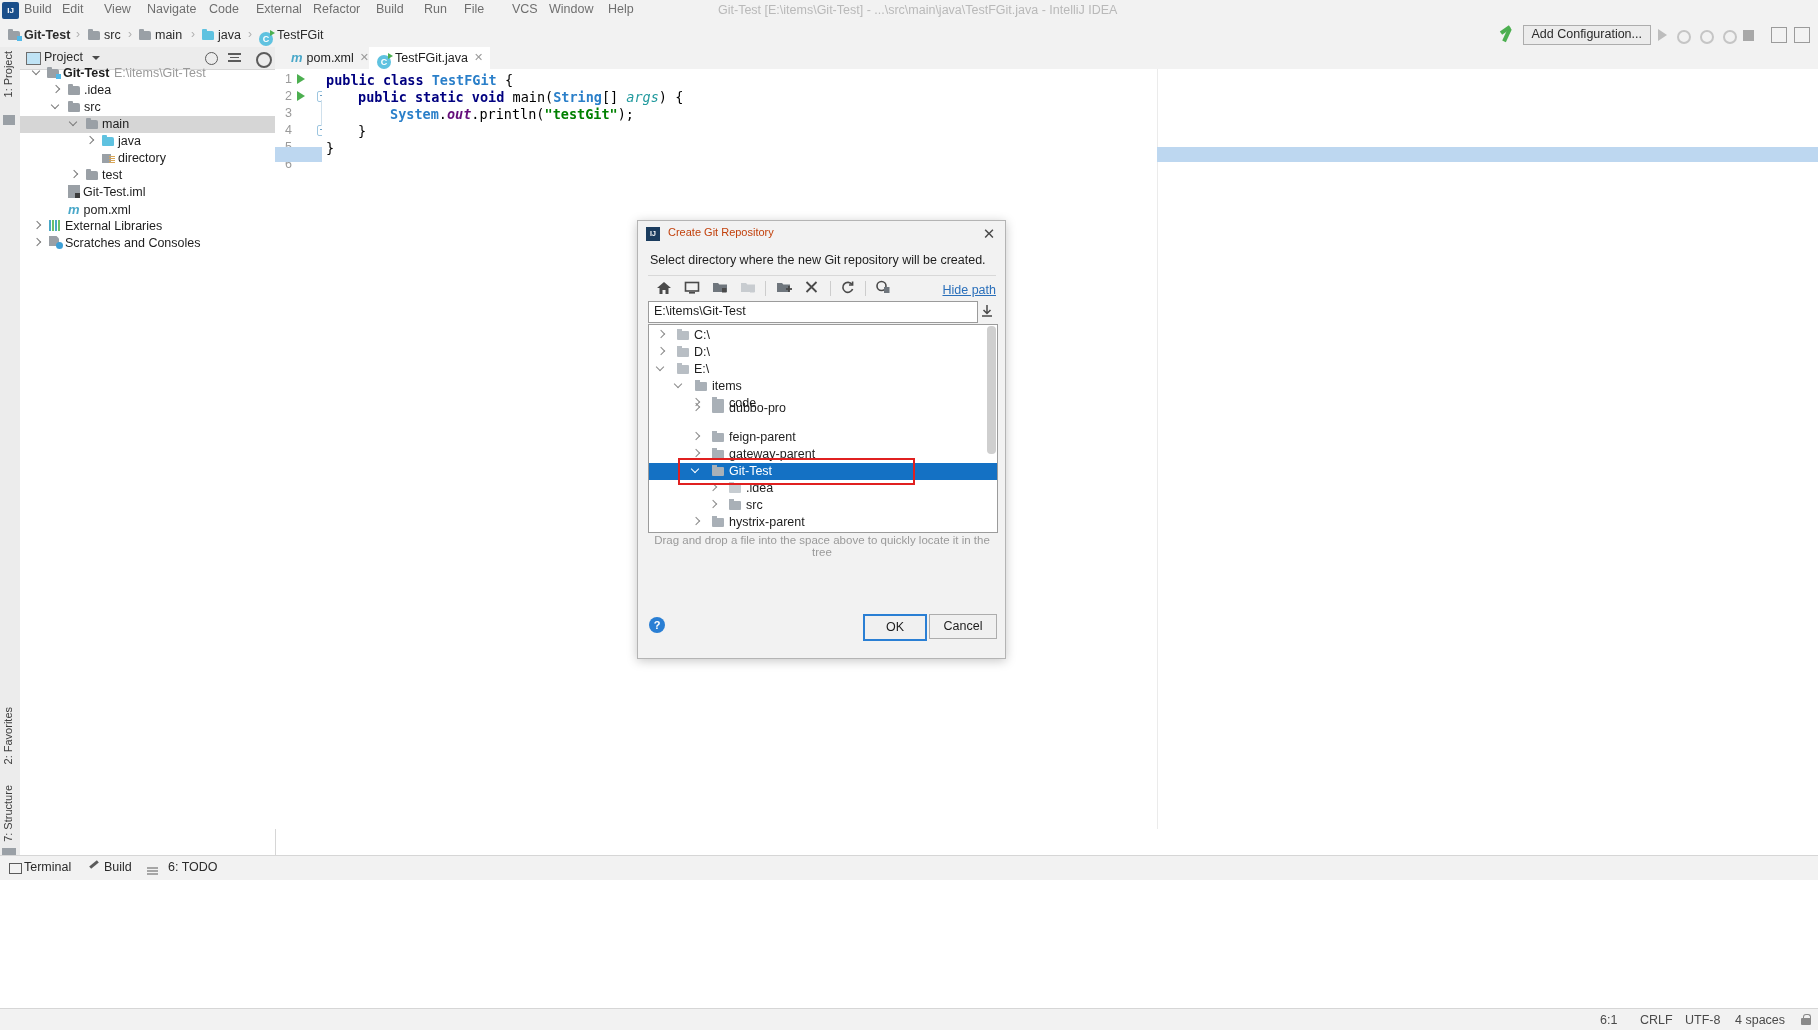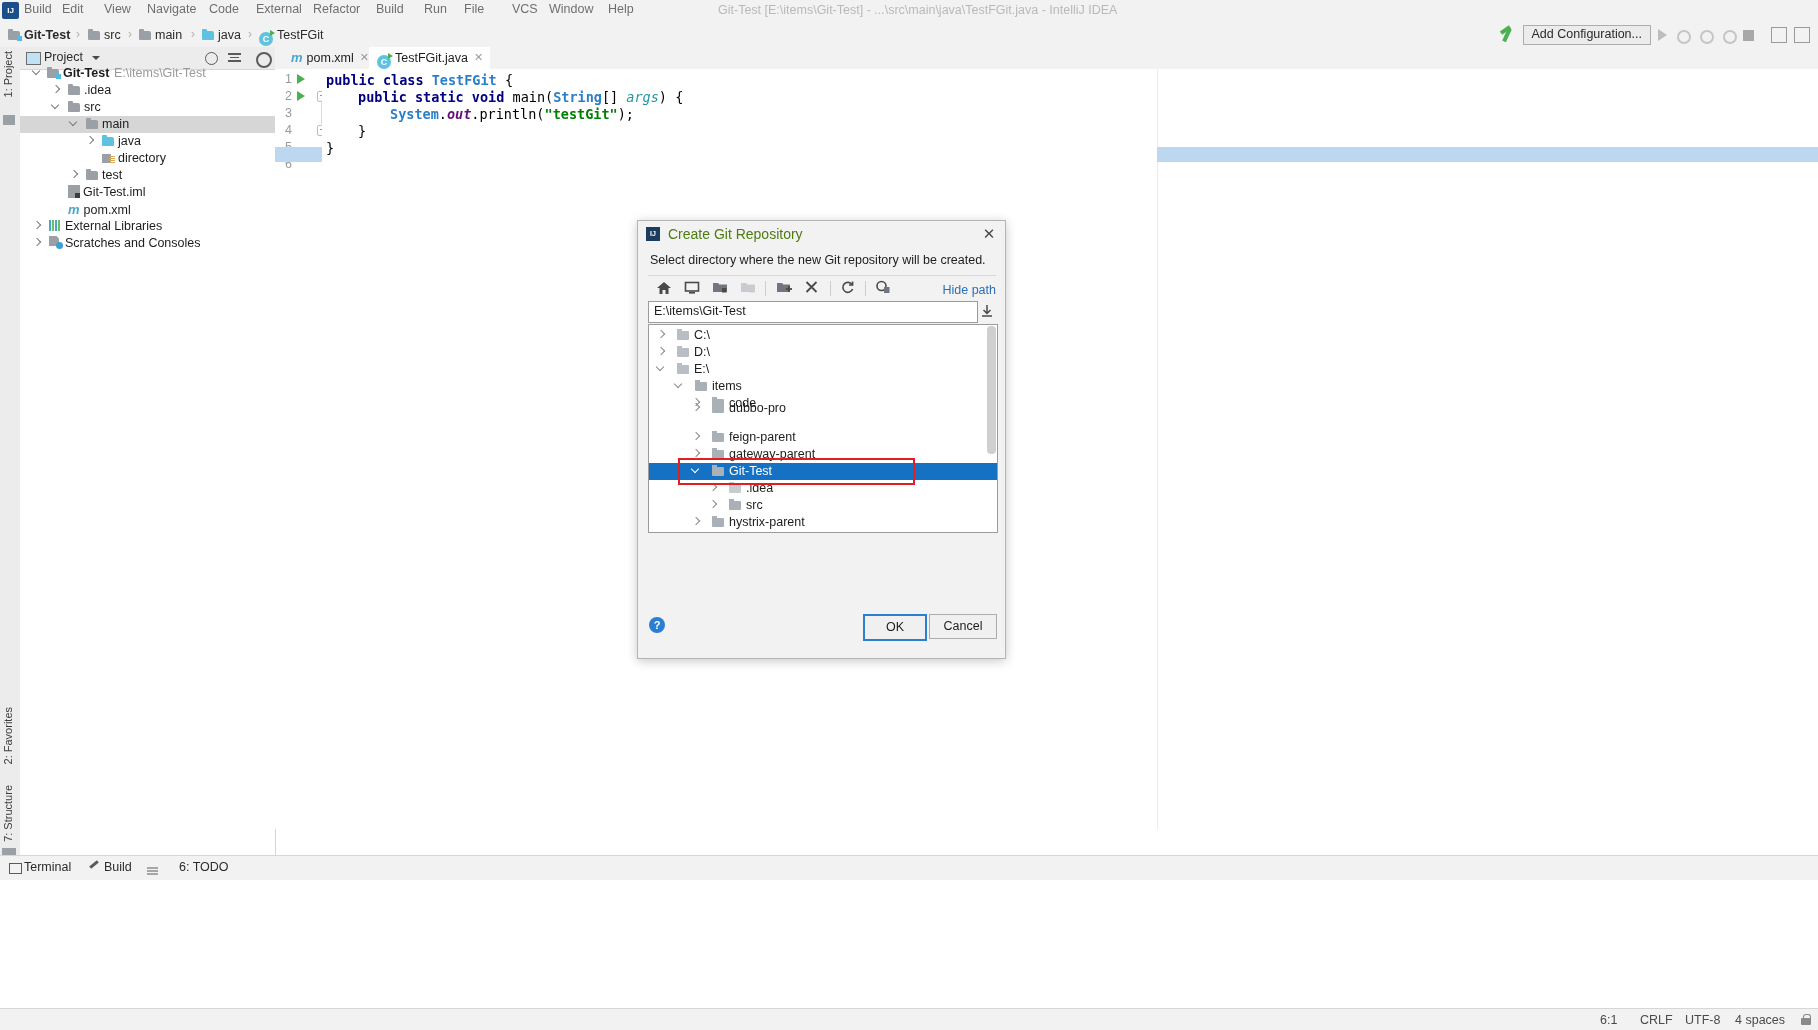--- a/index.html
+++ b/index.html
@@ -108,30 +108,30 @@
   .str{color:#008000;font-weight:bold;}
   .prm{color:#20999d;font-style:italic;}
   #caretline{position:absolute;left:275px;width:882px;height:15px;background:#bdd7f0;}
   #caretline2{position:absolute;left:1157px;width:661px;height:15px;background:#bdd7f0;}
   #rightgap{position:absolute;left:1157px;top:69px;width:661px;height:760px;background:#fff;border-left:1px solid #ebebeb;}
 
   
   #dialog{left:637px;top:220px;width:367px;height:437px;background:#f2f2f2;border:1px solid #b4b4b4;
           box-shadow:0 2px 10px rgba(0,0,0,.22);}
   #dlg-title{position:absolute;left:0;top:0;width:367px;height:26px;background:#f2f2f2;}
-  #dlg-title .t{position:absolute;left:30px;top:5px;font-size:14px;color:#4d7c0f;}
+  #dlg-title .t{position:absolute;left:30px;top:5px;font-size:11px;color:#c2410c;}
   #dlg-ij{position:absolute;left:8px;top:6px;width:14px;height:14px;background:#1b3c5e;color:#fff;
           font-size:7px;font-weight:bold;text-align:center;line-height:14px;}
   #dlg-close{position:absolute;right:8px;top:5px;width:16px;height:16px;color:#4a4a4a;font-size:15px;
              line-height:15px;text-align:center;}
   #dlg-sub{position:absolute;left:12px;top:32px;font-size:12.5px;color:#1d1d1d;}
   #dlg-tb{position:absolute;left:10px;top:54px;width:348px;height:24px;border-top:1px solid #d8d8d8;}
   .tbbtn{position:absolute;top:4px;width:20px;height:18px;}
   .tsep{position:absolute;top:5px;width:1px;height:15px;background:#cdcdcd;}
-  #hidepath{position:absolute;right:0;top:7px;font-size:12.5px;color:#2a6fba;}
+  #hidepath{position:absolute;right:0;top:7px;font-size:12.5px;color:#2a6fba;text-decoration:underline;}
 
   #pathfield{position:absolute;left:10px;top:80px;width:328px;height:20px;background:#fff;border:1px solid #9b9b9b;}
   #pathfield span{position:absolute;left:5px;top:2px;font-size:12.5px;color:#1d1d1d;}
   #pathdl{position:absolute;left:342px;top:82px;width:14px;height:16px;}
 
   #treebox{position:absolute;left:10px;top:103px;width:348px;height:207px;background:#fff;border:1px solid #9b9b9b;overflow:hidden;}
   .drow{position:absolute;left:0;width:348px;height:17px;line-height:17px;font-size:12.5px;color:#1d1d1d;white-space:nowrap;}
   .drow.sel{background:#1471c4;color:#fff;}
   .darrow{position:absolute;width:9px;height:9px;top:4px;}
   .darrow:before{content:"";position:absolute;left:1px;top:0;width:5px;height:5px;border-right:1.6px solid #8a8a8a;
@@ -453,32 +453,33 @@
         <span class="darrow" style="left:43px"></span>
         <span style="position:absolute;left:63px"><span class="dfl"></span><span>hystrix-parent</span></span>
       </div>
     <div class="drow" style="top:206px">
         <span style="position:absolute;left:63px"><span>itcast-mongodb</span></span>
       </div>
 
     <div id="scrollthumb"></div>
   </div>
 
+  <div id="dlg-hint">Drag and drop a file into the space above to quickly locate it in the tree</div>
   <div id="helpbtn">?</div>
   <div class="dbtn" id="okbtn">OK</div>
   <div class="dbtn" id="cancelbtn">Cancel</div>
 </div>
 <div id="redbox"></div>
 
 <div id="bottombar" class="abs">
   <span class="bitem" style="left:24px">Terminal</span>
   <span class="abs" style="left:9px;top:7px;width:11px;height:9px;border:1.4px solid #5b5b5b"></span>
   <span class="bitem" style="left:104px">Build</span>
   <span class="abs" style="left:89px;top:7px;width:10px;height:3px;background:#5b5b5b;transform:rotate(-40deg)"></span>
-  <span class="bitem" style="left:179px">6: TODO</span>
+  <span class="bitem" style="left:168px">6: TODO</span>
   <span class="abs" style="left:147px;top:8px;width:11px;height:8px">
     <svg width="11" height="8" viewBox="0 0 11 8">
         <path d="M0 1h11M0 4h11M0 7h11" stroke="#5b5b5b" stroke-width="1.2"></path>
       </svg>
   </span>
 </div>
 
 <div id="statusbar" class="abs">
   <span class="sitem" style="left:1600px">6:1</span>
   <span class="sitem" style="left:1640px">CRLF</span>

